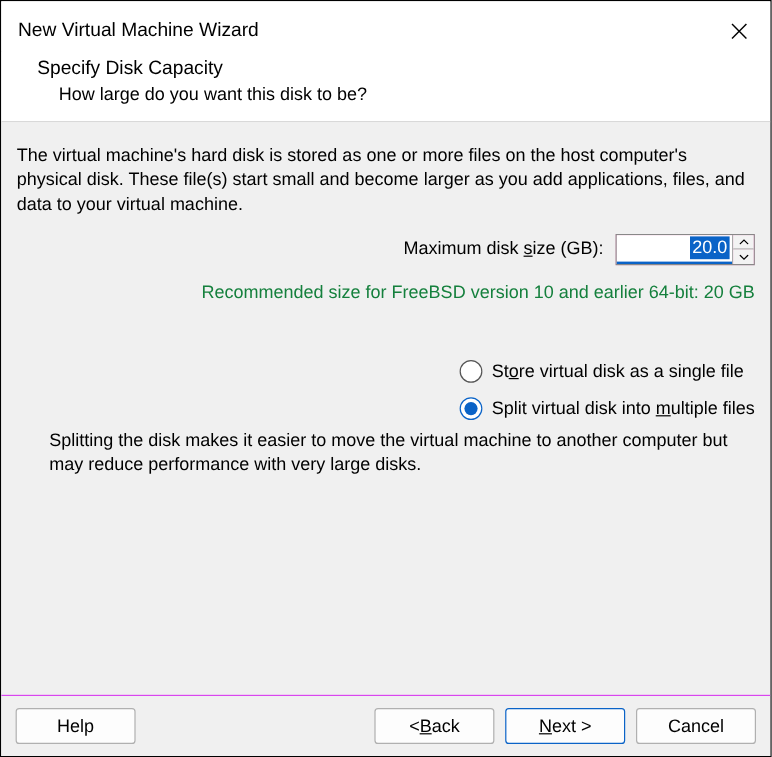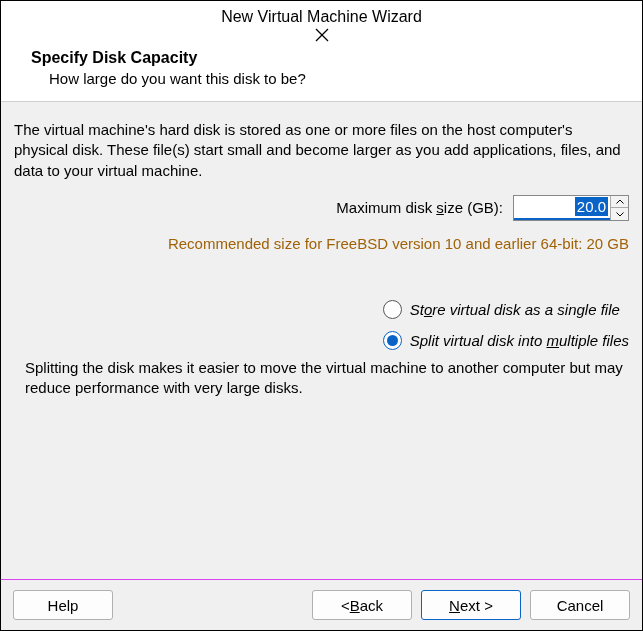--- a/index.html
+++ b/index.html
@@ -18,21 +18,20 @@
       flex-direction: column;
       overflow: hidden;
     }
     .titlebar {
       display: flex;
       align-items: center;
       justify-content: space-between;
       padding: 7px 14px 0 14px;
       height: 42px;
       background: #fff;
-      flex-direction: column;
     }
     .titlebar-title {
       font-size: 16px;
       color: #000;
     }
     .close-btn {
       width: 24px;
       height: 24px;
       display: flex;
       align-items: center;
@@ -43,21 +42,21 @@
     .close-btn svg {
       width: 16px;
       height: 16px;
     }
     .header-section {
       background: #fff;
       padding: 6px 30px 14px 30px;
       border-bottom: 1px solid #d0d0d0;
     }
     .header-title {
-      font-weight: bold;
+      font-weight: normal;
       font-size: 16px;
       color: #000;
     }
     .header-subtitle {
       font-size: 15px;
       color: #000;
       padding-left: 18px;
       margin-top: 3px;
     }
     .content-area {
@@ -126,33 +125,32 @@
       justify-content: flex-end;
       padding-right: 2px;
     }
     .input-selected {
       background: #0a63c7;
       color: #fff;
       padding: 1px 2px;
       font-size: 15px;
     }
     .recommended {
-      color: #a16207;
+      color: #15803d;
       margin-bottom: 48px;
     }
     .radio-group {
       display: flex;
       flex-direction: column;
       gap: 12px;
     }
     .radio-row {
       display: flex;
       align-items: center;
       gap: 8px;
-      font-style: italic;
     }
     .radio-circle {
       width: 19px;
       height: 19px;
       border-radius: 50%;
       border: 1.5px solid #555;
       background: #fff;
       display: flex;
       align-items: center;
       justify-content: center;
@@ -169,21 +167,21 @@
       background: #0a63c7;
     }
     .radio-label {
       color: #000;
       cursor: pointer;
     }
     .radio-label .ul {
       text-decoration: underline;
     }
     .radio-description {
-      margin-left: 11px;
+      margin-left: 27px;
       margin-top: 8px;
       color: #000;
       line-height: 1.35;
     }
     .button-bar {
       background: #f0f0f0;
       border-top: 1px solid #d946ef;
       padding: 10px 12px;
       display: flex;
       gap: 9px;

